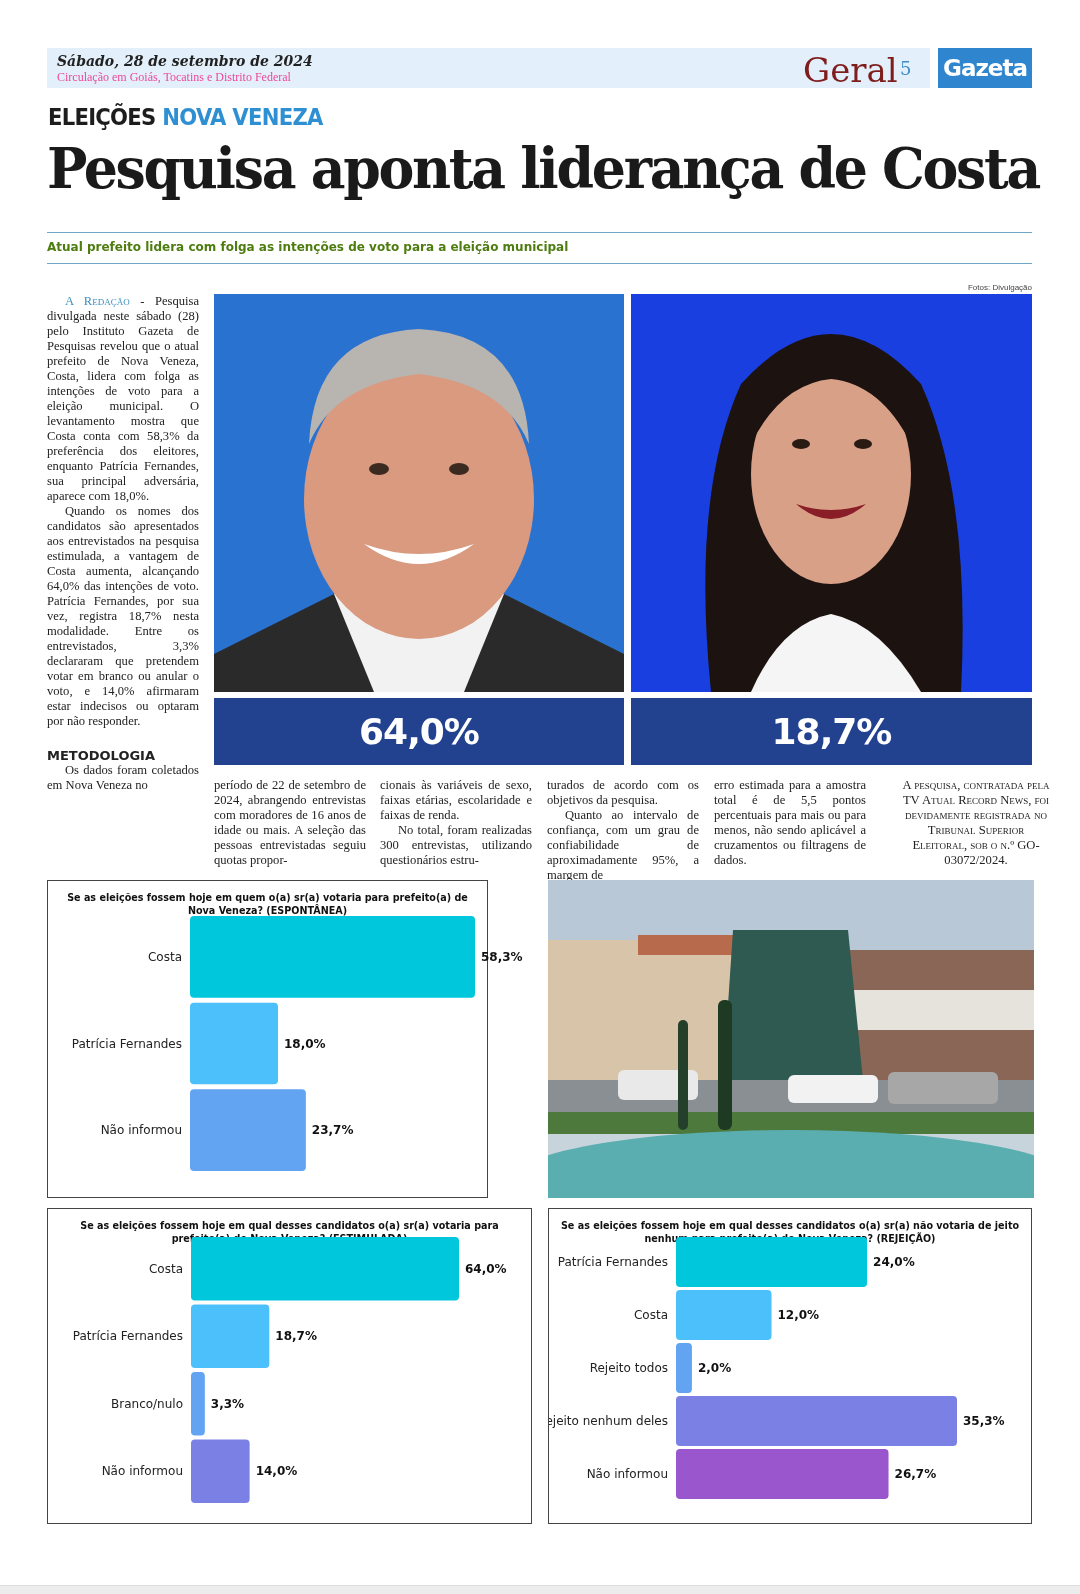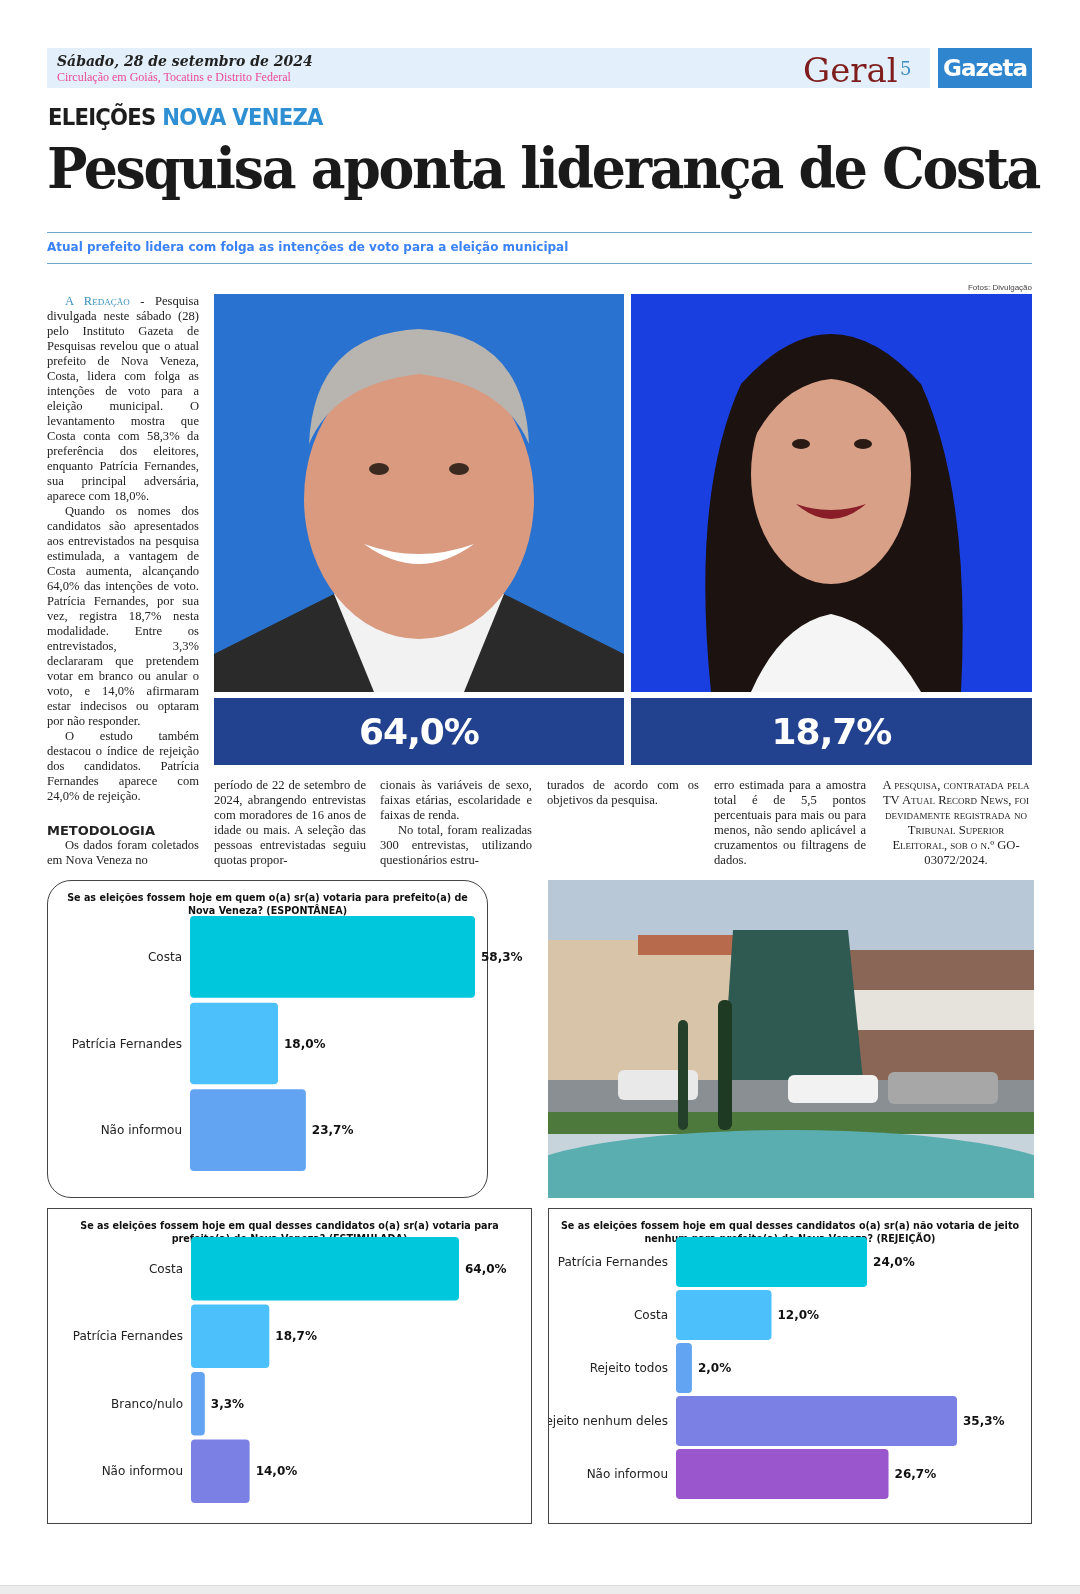--- a/index.html
+++ b/index.html
@@ -13,29 +13,29 @@
   .section { position: absolute; left: 803px; top: 50px; font-family: "DejaVu Serif", serif; font-size: 34px; color: #7f1d1d; }
   .pagenum { position: absolute; left: 900px; top: 58px; font-family: "DejaVu Serif", serif; font-size: 18px; color: #3e8fc4; }
   .brand { position: absolute; left: 938px; top: 48px; width: 94px; height: 40px; background: #2f86cf; color: #fff; font-family: "DejaVu Sans", sans-serif; font-weight: bold; font-size: 23px; text-align: center; line-height: 40px; letter-spacing: -1px; }
 
   .kicker { position: absolute; left: 48px; top: 104px; font-family: "DejaVu Sans", sans-serif; font-weight: bold; font-size: 23px; letter-spacing: -0.8px; transform: scaleX(0.92); transform-origin: left; }
   .kicker .k1 { color: #1d1d1d; }
   .kicker .k2 { color: #2f8fd3; }
   .headline { position: absolute; left: 47px; top: 135px; font-family: "DejaVu Serif", serif; font-weight: bold; font-size: 56px; letter-spacing: -2.4px; color: #1a1a1a; white-space: nowrap; transform: scaleX(0.96); transform-origin: left; }
 
   .rule { position: absolute; left: 47px; width: 985px; height: 1px; background: #6fa7c6; }
-  .deck { position: absolute; left: 47px; top: 240px; font-family: "DejaVu Sans", sans-serif; font-weight: bold; font-size: 12px; color: #3b82f6; }
+  .deck { position: absolute; left: 47px; top: 240px; font-family: "DejaVu Sans", sans-serif; font-weight: bold; font-size: 12px; color: #4d7c0f; }
   .credit { position: absolute; left: 940px; top: 283px; width: 92px; text-align: right; font-family: "Liberation Sans", sans-serif; font-size: 8px; color: #444; }
 
   
   .col { position: absolute; font-family: "Liberation Serif", serif; font-size: 12.6px; line-height: 15px; text-align: justify; hyphens: auto; color: #222; }
   .col p { text-indent: 18px; }
   .col .lead { color: #3a8fbd; font-variant: small-caps; font-weight: normal; }
   .col h4 { font-family: "DejaVu Sans", sans-serif; font-size: 13px; font-weight: bold; margin-top: 19px; text-indent: 0; }
-  .col.sc { text-align: center; font-variant: small-caps; }
+  .col.sc { text-align: center; font-variant: small-caps; margin-left: 20px; }
 
   
   .photo { position: absolute; overflow: hidden; }
   .ph-costa { left: 214px; top: 294px; width: 410px; height: 398px; background: #2a72cf; }
   .ph-pat { left: 631px; top: 294px; width: 401px; height: 398px; background: #1a3fe0; }
   .pct { position: absolute; top: 698px; height: 67px; background: #22418e; color: #fff; text-align: center; line-height: 67px; font-family: "DejaVu Sans", sans-serif; font-weight: bold; font-size: 36px; letter-spacing: -1px; }
   .pct-costa { left: 214px; width: 410px; }
   .pct-pat { left: 631px; width: 401px; }
 
   .city { position: absolute; left: 548px; top: 880px; width: 486px; height: 318px; overflow: hidden; background: #c8d4dc; }
@@ -66,21 +66,20 @@
 <h1 class="headline">Pesquisa aponta liderança de Costa</h1>
 
 <div class="rule" style="top:232px"></div>
 <div class="deck">Atual prefeito lidera com folga as intenções de voto para a eleição municipal</div>
 <div class="rule" style="top:263px"></div>
 <div class="credit">Fotos: Divulgação</div>
 
 <div class="col" style="left:47px; top:294px; width:152px;">
   <p><span class="lead">A Redação</span><span> - Pesquisa divulgada neste sábado (28) pelo Instituto Gazeta de Pesquisas revelou que o atual prefeito de Nova Veneza, Costa, lidera com folga as intenções de voto para a eleição municipal. O levantamento mostra que Costa conta com 58,3% da preferência dos eleitores, enquanto Patrícia Fernandes, sua principal adversária, aparece com 18,0%.</span></p>
   <p>Quando os nomes dos candidatos são apresentados aos entrevistados na pesquisa estimulada, a vantagem de Costa aumenta, alcançando 64,0% das intenções de voto. Patrícia Fernandes, por sua vez, registra 18,7% nesta modalidade. Entre os entrevistados, 3,3% declararam que pretendem votar em branco ou anular o voto, e 14,0% afirmaram estar indecisos ou optaram por não responder.</p>
-  <p>O estudo também destacou o índice de rejeição dos candidatos. Patrícia Fernandes aparece com 24,0% de rejeição.</p>
   <h4>METODOLOGIA</h4>
   <p>Os dados foram coletados em Nova Veneza no</p>
 </div>
 
 <div class="photo ph-costa">
   <svg width="410" height="398" viewBox="0 0 410 398">
     <rect width="410" height="398" fill="#2a72cf"></rect>
     <path d="M0 398 L0 360 Q60 330 120 300 L290 300 Q350 330 410 360 L410 398 Z" fill="#2a2a2a"></path>
     <path d="M120 300 L160 398 L250 398 L290 300 Z" fill="#f2f2f2"></path>
     <ellipse cx="205" cy="205" rx="115" ry="140" fill="#d99a80"></ellipse>
@@ -107,20 +106,21 @@
 
 <div class="col" style="left:214px; top:778px; width:152px;">
   <p style="text-indent:0">período de 22 de setembro de 2024, abrangendo entrevistas com moradores de 16 anos de idade ou mais. A seleção das pessoas entrevistadas seguiu quotas propor-</p>
 </div>
 <div class="col" style="left:380px; top:778px; width:152px;">
   <p style="text-indent:0">cionais às variáveis de sexo, faixas etárias, escolaridade e faixas de renda.</p>
   <p>No total, foram realizadas 300 entrevistas, utilizando questionários estru-</p>
 </div>
 <div class="col" style="left:547px; top:778px; width:152px;">
   <p style="text-indent:0">turados de acordo com os objetivos da pesquisa.</p>
+  <p>Quanto ao intervalo de confiança, com um grau de confiabilidade de aproximadamente 95%, a margem de</p>
 </div>
 <div class="col" style="left:714px; top:778px; width:152px;">
   <p style="text-indent:0">erro estimada para a amostra total é de 5,5 pontos percentuais para mais ou para menos, não sendo aplicável a cruzamentos ou filtragens de dados.</p>
 </div>
 <div class="col sc" style="left:880px; top:778px; width:152px;">
   <p style="text-indent:0">A pesquisa, contratada pela TV Atual Record News, foi devidamente registrada no Tribunal Superior Eleitoral, sob o n.º GO-03072/2024.</p>
 </div>
 
 <div class="city">
   <svg width="486" height="318" viewBox="0 0 486 318">
@@ -134,21 +134,21 @@
     <rect x="70" y="190" width="80" height="30" rx="6" fill="#e9e9e9"></rect>
     <rect x="240" y="195" width="90" height="28" rx="6" fill="#f2f2f2"></rect>
     <rect x="340" y="192" width="110" height="32" rx="6" fill="#a7a7a7"></rect>
     <rect y="232" width="486" height="22" fill="#4d7a3c"></rect>
     <ellipse cx="243" cy="300" rx="280" ry="50" fill="#5aaeb0"></ellipse>
     <rect x="170" y="120" width="14" height="130" rx="6" fill="#1f3a22"></rect>
     <rect x="130" y="140" width="10" height="110" rx="5" fill="#24402a"></rect>
   </svg>
 </div>
 
-<div class="chart" style="left:47px; top:880px; width:441px; height:318px;border-radius:24px;">
+<div class="chart" style="left:47px; top:880px; width:441px; height:318px;">
   <div class="ctitle">Se as eleições fossem hoje em quem o(a) sr(a) votaria para prefeito(a) de Nova Veneza? (ESPONTÂNEA)</div>
   <svg id="chart0" width="483" height="318">
       <rect x="142" y="35" width="285" height="81.66666666666667" rx="4" fill="#00c7db"></rect>
       <text x="134" y="79.83333333333334" text-anchor="end" class="lbl">Costa</text>
       <text x="433" y="79.83333333333334" class="val">58,3%</text>
       <rect x="142" y="121.66666666666667" width="87.99313893653516" height="81.66666666666667" rx="4" fill="#4bc0fb"></rect>
       <text x="134" y="166.5" text-anchor="end" class="lbl">Patrícia Fernandes</text>
       <text x="235.99313893653516" y="166.5" class="val">18,0%</text>
       <rect x="142" y="208.33333333333334" width="115.85763293310463" height="81.66666666666667" rx="4" fill="#62a3f2"></rect>
       <text x="134" y="253.16666666666669" text-anchor="end" class="lbl">Não informou</text>

